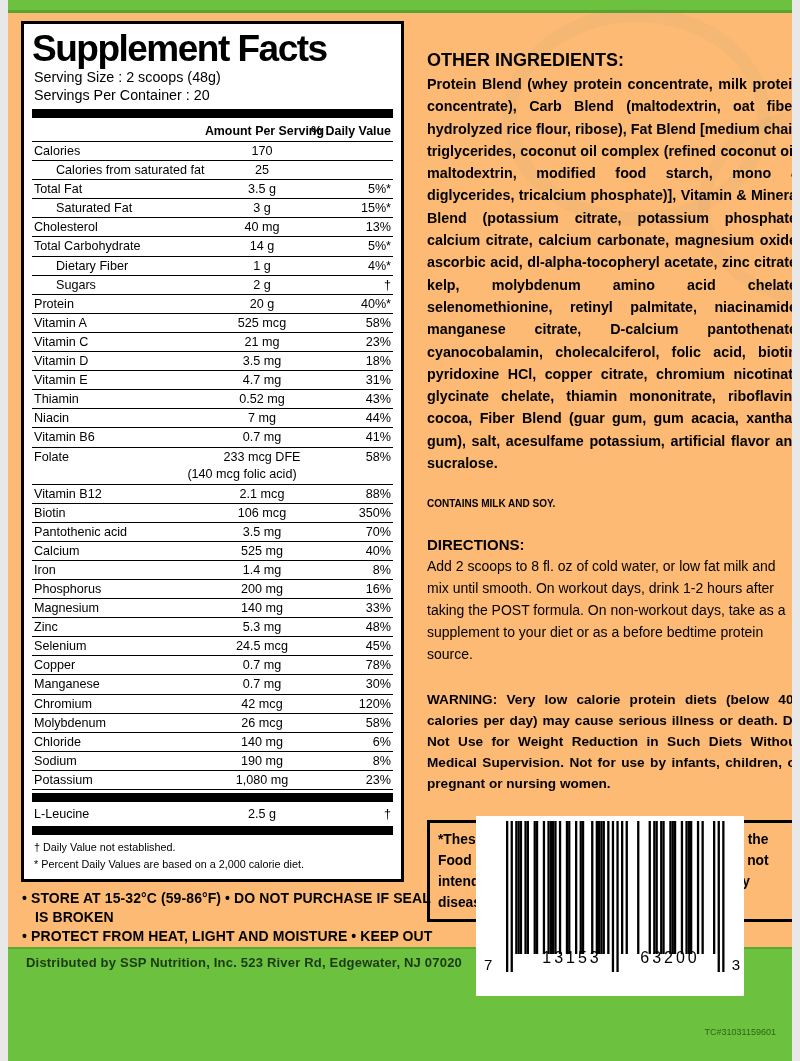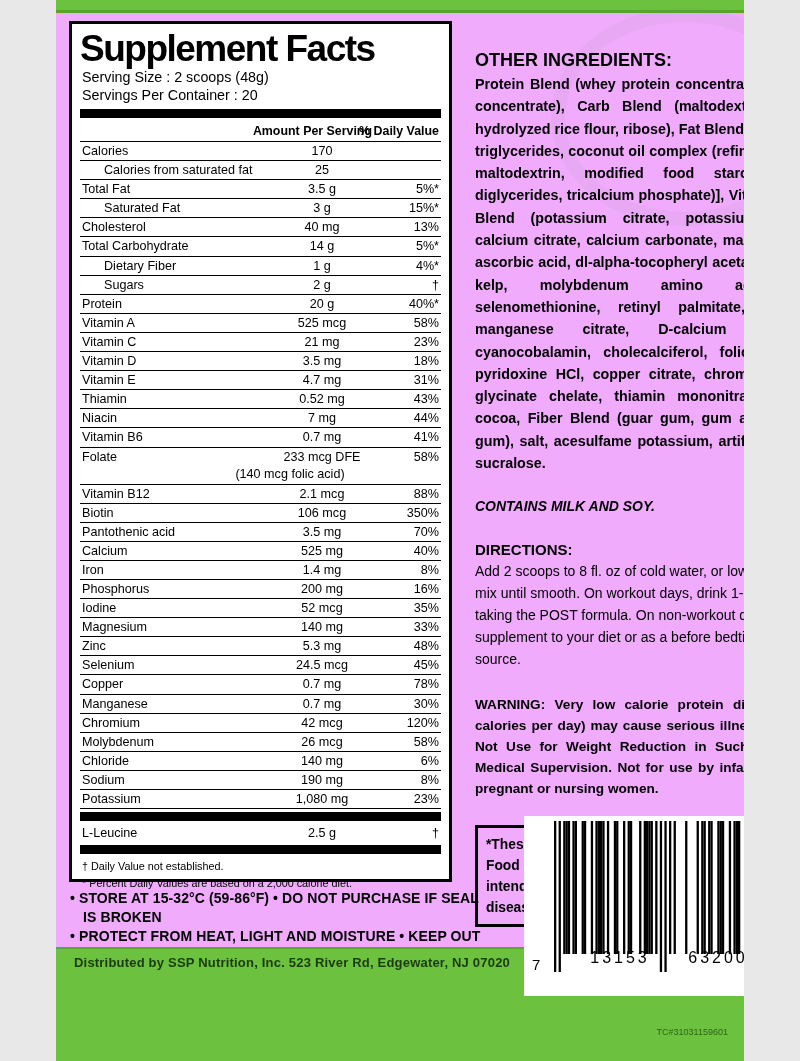--- a/index.html
+++ b/index.html
@@ -1,18 +1,18 @@
 <!DOCTYPE html>
 <html><head>
 <meta charset="utf-8">
 <style>
   html,body{margin:0;padding:0;background:#e8e8e8;}
   .page{
-    position:relative;width:688px;height:1061px;margin:0 auto;
-    background:#f0abfc;overflow:hidden;
+    position:relative;width:784px;height:1061px;margin:0 auto;
+    background:#fdba74;overflow:hidden;
     font-family:"Liberation Sans", sans-serif;color:#000;
   }
   
   .top-strip{position:absolute;left:0;top:0;width:800px;height:10px;background:#6cc13f;border-bottom:3px solid #57a52d;}
   
   .wm{position:absolute;border-radius:50%;pointer-events:none;}
   .wm1{left:495px;top:8px;width:240px;height:190px;border:14px solid rgba(120,130,115,0.06);}
   .wm2{left:690px;top:110px;width:200px;height:170px;border:12px solid rgba(120,130,115,0.05);}
   
   .panel{
@@ -23,38 +23,38 @@
   .serving{margin:0 10px;font-size:14.3px;line-height:18px;}
   .bar{height:9px;background:#000;margin:3px 8px;}
   .bar-sp{margin-top:5px;}
   .hdr{position:relative;height:20px;line-height:20px;margin:0 8px;border-bottom:1px solid #000;font-size:12.4px;font-weight:bold;}
   .hdr .h-amt{position:absolute;left:128px;width:164px;text-align:right;}
   .hdr .h-dv{position:absolute;right:2px;}
   .rows{margin:0 8px;}
   .frow{position:relative;height:18.1px;line-height:18.1px;border-bottom:1px solid #000;font-size:12.6px;}
   .frow .rn{display:inline-block;padding-left:2px;white-space:nowrap;}
   .frow.indent .rn{padding-left:24px;}
-  .frow .ra{position:absolute;left:162px;width:160px;top:0;text-align:center;}
+  .frow .ra{position:absolute;left:150px;width:160px;top:0;text-align:center;}
   .frow .rd{position:absolute;right:2px;top:0;}
   .frow.tall{height:36px;}
   .frow.tall .rs{position:absolute;left:110px;width:200px;top:17.5px;text-align:center;}
   .amino-row{border-bottom:none;margin:0 8px;}
   .footnotes{margin:5px 10px 0 10px;font-size:10.8px;line-height:14px;}
   .footnotes div{margin-bottom:3px;}
   
   .storage{
     position:absolute;left:14px;top:889px;width:412px;
     font-size:14px;font-weight:bold;line-height:19px;letter-spacing:0.1px;
   }
   .storage div{padding-left:13px;text-indent:-13px;}
   
   .rightcol{position:absolute;left:419px;top:0;width:374px;}
   .oi-head{margin:50px 0 2px 0;font-size:18px;font-weight:bold;}
   .oi-body{margin:0;font-size:14.3px;font-weight:bold;line-height:22.3px;text-align:justify;}
-  .contains{margin:24px 0 0 0;font-size:14px;font-weight:bold;font-style:italic;}
+  .contains{margin:24px 0 0 0;font-size:10px;font-weight:bold;}
   .dir-head{margin:27px 0 2px 0;font-size:15px;font-weight:bold;}
   .dir-body{margin:0;font-size:14px;line-height:22px;}
   .warning{margin:24px 0 0 0;font-size:13.6px;font-weight:bold;line-height:21px;text-align:justify;}
   .disclaimer{
     margin:26px 0 0 0;border:3px solid #000;padding:6px 8px;
     font-size:13.8px;font-weight:bold;line-height:21px;
   }
   
   .barcode-box{position:absolute;left:468px;top:816px;width:268px;height:180px;background:#fff;z-index:3;}
   .barcode-box svg{position:absolute;left:30px;top:5px;}
@@ -104,21 +104,20 @@
         <div class="frow"><span class="rn">Thiamin</span><span class="ra">0.52 mg</span><span class="rd">43%</span></div>
         <div class="frow"><span class="rn">Niacin</span><span class="ra">7 mg</span><span class="rd">44%</span></div>
         <div class="frow"><span class="rn">Vitamin B6</span><span class="ra">0.7 mg</span><span class="rd">41%</span></div>
         <div class="frow tall"><span class="rn">Folate</span><span class="ra">233 mcg DFE</span><span class="rd">58%</span><span class="rs">(140 mcg folic acid)</span></div>
         <div class="frow"><span class="rn">Vitamin B12</span><span class="ra">2.1 mcg</span><span class="rd">88%</span></div>
         <div class="frow"><span class="rn">Biotin</span><span class="ra">106 mcg</span><span class="rd">350%</span></div>
         <div class="frow"><span class="rn">Pantothenic acid</span><span class="ra">3.5 mg</span><span class="rd">70%</span></div>
         <div class="frow"><span class="rn">Calcium</span><span class="ra">525 mg</span><span class="rd">40%</span></div>
         <div class="frow"><span class="rn">Iron</span><span class="ra">1.4 mg</span><span class="rd">8%</span></div>
         <div class="frow"><span class="rn">Phosphorus</span><span class="ra">200 mg</span><span class="rd">16%</span></div>
-        <div class="frow"><span class="rn">Iodine</span><span class="ra">52 mcg</span><span class="rd">35%</span></div>
         <div class="frow"><span class="rn">Magnesium</span><span class="ra">140 mg</span><span class="rd">33%</span></div>
         <div class="frow"><span class="rn">Zinc</span><span class="ra">5.3 mg</span><span class="rd">48%</span></div>
         <div class="frow"><span class="rn">Selenium</span><span class="ra">24.5 mcg</span><span class="rd">45%</span></div>
         <div class="frow"><span class="rn">Copper</span><span class="ra">0.7 mg</span><span class="rd">78%</span></div>
         <div class="frow"><span class="rn">Manganese</span><span class="ra">0.7 mg</span><span class="rd">30%</span></div>
         <div class="frow"><span class="rn">Chromium</span><span class="ra">42 mcg</span><span class="rd">120%</span></div>
         <div class="frow"><span class="rn">Molybdenum</span><span class="ra">26 mcg</span><span class="rd">58%</span></div>
         <div class="frow"><span class="rn">Chloride</span><span class="ra">140 mg</span><span class="rd">6%</span></div>
         <div class="frow"><span class="rn">Sodium</span><span class="ra">190 mg</span><span class="rd">8%</span></div>
         <div class="frow"><span class="rn">Potassium</span><span class="ra">1,080 mg</span><span class="rd">23%</span></div>

